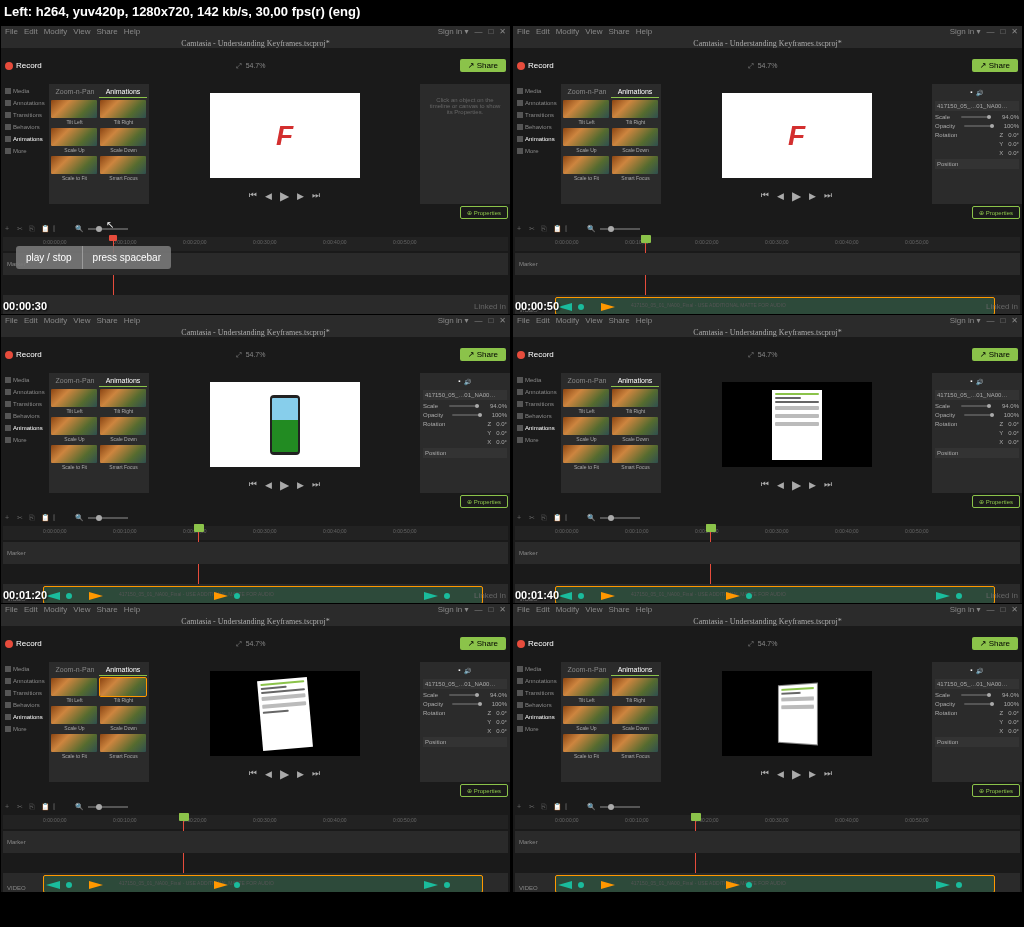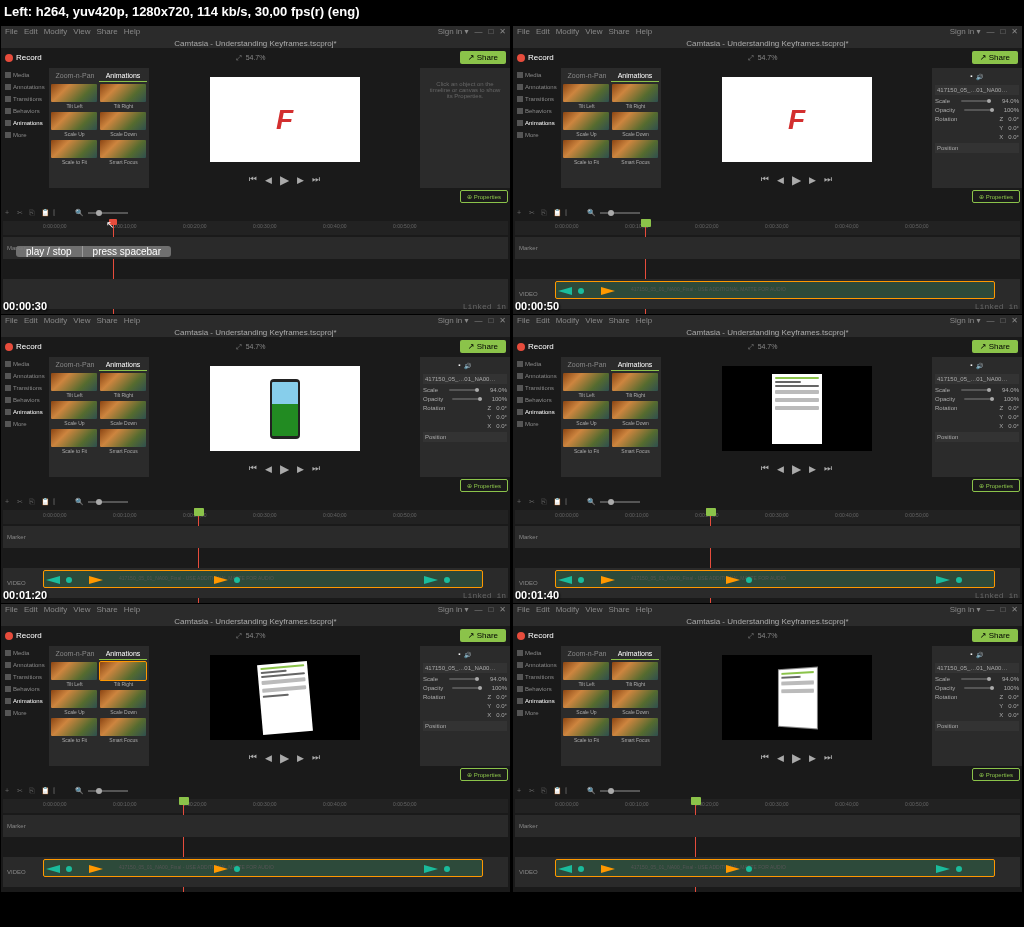--- a/index.html
+++ b/index.html
@@ -2,22 +2,22 @@
 <html><head>
 <meta charset="utf-8">
 <style>
 * { margin: 0; padding: 0; box-sizing: border-box; }
 body { font-family: Arial, sans-serif; background: #000; color: #fff; font-size: 10px; width: 1024px; }
 .meta-info { background: #000; color: #fff; padding: 4px; font-size: 13px; font-weight: bold; line-height: 1.3; }
 .grid { display: grid; grid-template-columns: 1fr 1fr; gap: 0; }
 .frame { position: relative; background: #1a1a1a; border: 1px solid #000; width: 511px; height: 289px; }
 .menubar { background: #2b2b2b; color: #888; font-size: 8px; padding: 2px 4px; display: flex; gap: 6px; height: 12px; align-items: center; }
 .menubar .spacer { flex: 1; }
-.titlebar { background: #2b2b2b; color: #aaa; font-size: 8px; text-align: center; padding: 1px; height: 10px; }
-.toolbar { background: #1a1a1a; display: flex; align-items: center; padding: 10px 4px; height: 16px; gap: 6px; }
+.titlebar { background: #2b2b2b; color: #aaa; font-size: 8px; text-align: center; padding: 1px; height: 10px; font-family: Liberation Serif, serif; }
+.toolbar { background: #1a1a1a; display: flex; align-items: center; padding: 18px 4px; height: 16px; gap: 6px; }
 .record-btn { display: flex; align-items: center; gap: 3px; color: #fff; font-size: 8px; }
 .record-dot { width: 8px; height: 8px; background: #e74c3c; border-radius: 50%; }
 .share-btn { background: #8bc34a; color: #000; padding: 2px 8px; border-radius: 2px; font-size: 8px; }
 .zoom-ctrl { color: #888; font-size: 7px; display: flex; gap: 4px; align-items: center; }
 .main-area { display: flex; height: 120px; }
 .sidebar { width: 48px; background: #1a1a1a; display: flex; flex-direction: column; gap: 2px; padding: 2px; }
 .sidebar-item { color: #888; font-size: 6px; padding: 2px; display: flex; align-items: center; gap: 2px; }
 .sidebar-item.active { color: #fff; }
 .sidebar-icon { width: 6px; height: 6px; background: #555; display: inline-block; }
 .anim-panel { width: 100px; background: #2b2b2b; padding: 2px; }
@@ -64,31 +64,31 @@
 .playhead-marker { position: absolute; width: 10px; height: 8px; background: #8bc34a; top: -2px; left: -4px; border-radius: 1px; }
 .track { height: 22px; background: #2a2a2a; margin-top: 2px; position: relative; display: flex; align-items: center; }
 .track-label { position: absolute; left: 4px; color: #888; font-size: 6px; }
 .clip { position: absolute; height: 18px; background: #2d4a3a; border: 1px solid #ff9800; border-radius: 2px; top: 2px; }
 .clip-arrow { position: absolute; width: 0; height: 0; border-top: 4px solid transparent; border-bottom: 4px solid transparent; }
 .clip-arrow.orange { border-left: 14px solid #ff9800; }
 .clip-arrow.teal-l { border-right: 14px solid #1abc9c; }
 .clip-arrow.teal-r { border-left: 14px solid #1abc9c; }
 .keyframe { position: absolute; width: 6px; height: 6px; background: #1abc9c; border-radius: 50%; }
 .timestamp { position: absolute; bottom: 1px; left: 2px; font-size: 11px; color: #fff; font-weight: bold; text-shadow: 1px 1px 2px #000; z-index: 10; }
-.linkedin-logo { position: absolute; bottom: 2px; right: 4px; font-size: 8px; color: #666; z-index: 10; font-family: Liberation Mono, monospace; }
+.linkedin-logo { position: absolute; bottom: 2px; right: 4px; font-size: 8px; color: #666; z-index: 10; }
 .tooltip { position: absolute; background: rgba(120,120,120,0.9); color: #fff; display: flex; border-radius: 3px; overflow: hidden; z-index: 20; }
-.tooltip-cell { padding: 0 10px; font-size: 10px; }
+.tooltip-cell { padding: 6px 10px; font-size: 10px; }
 .tooltip-cell:first-child { border-right: 1px solid rgba(255,255,255,0.3); }
 .cursor { position: absolute; font-size: 10px; color: #fff; z-index: 15; }
 </style>
 </head>
 <body>
 
 <div class="meta-info">
-  <div><span>Left:</span> <span>h264, yuv420p, 1280x720, 114 kb/s, 30,00 fps(r) (eng)</span></div>
+  <div><span>Left:</span> <span>h264, yuv420p, 1280x720, 142 kb/s, 30,00 fps(r) (eng)</span></div>
 </div>
 
 <div class="grid" id="grid">
     <div class="frame">
     <div class="menubar">
         <span>File</span>
         <span>Edit</span>
         <span>Modify</span>
         <span>View</span>
         <span>Share</span>

